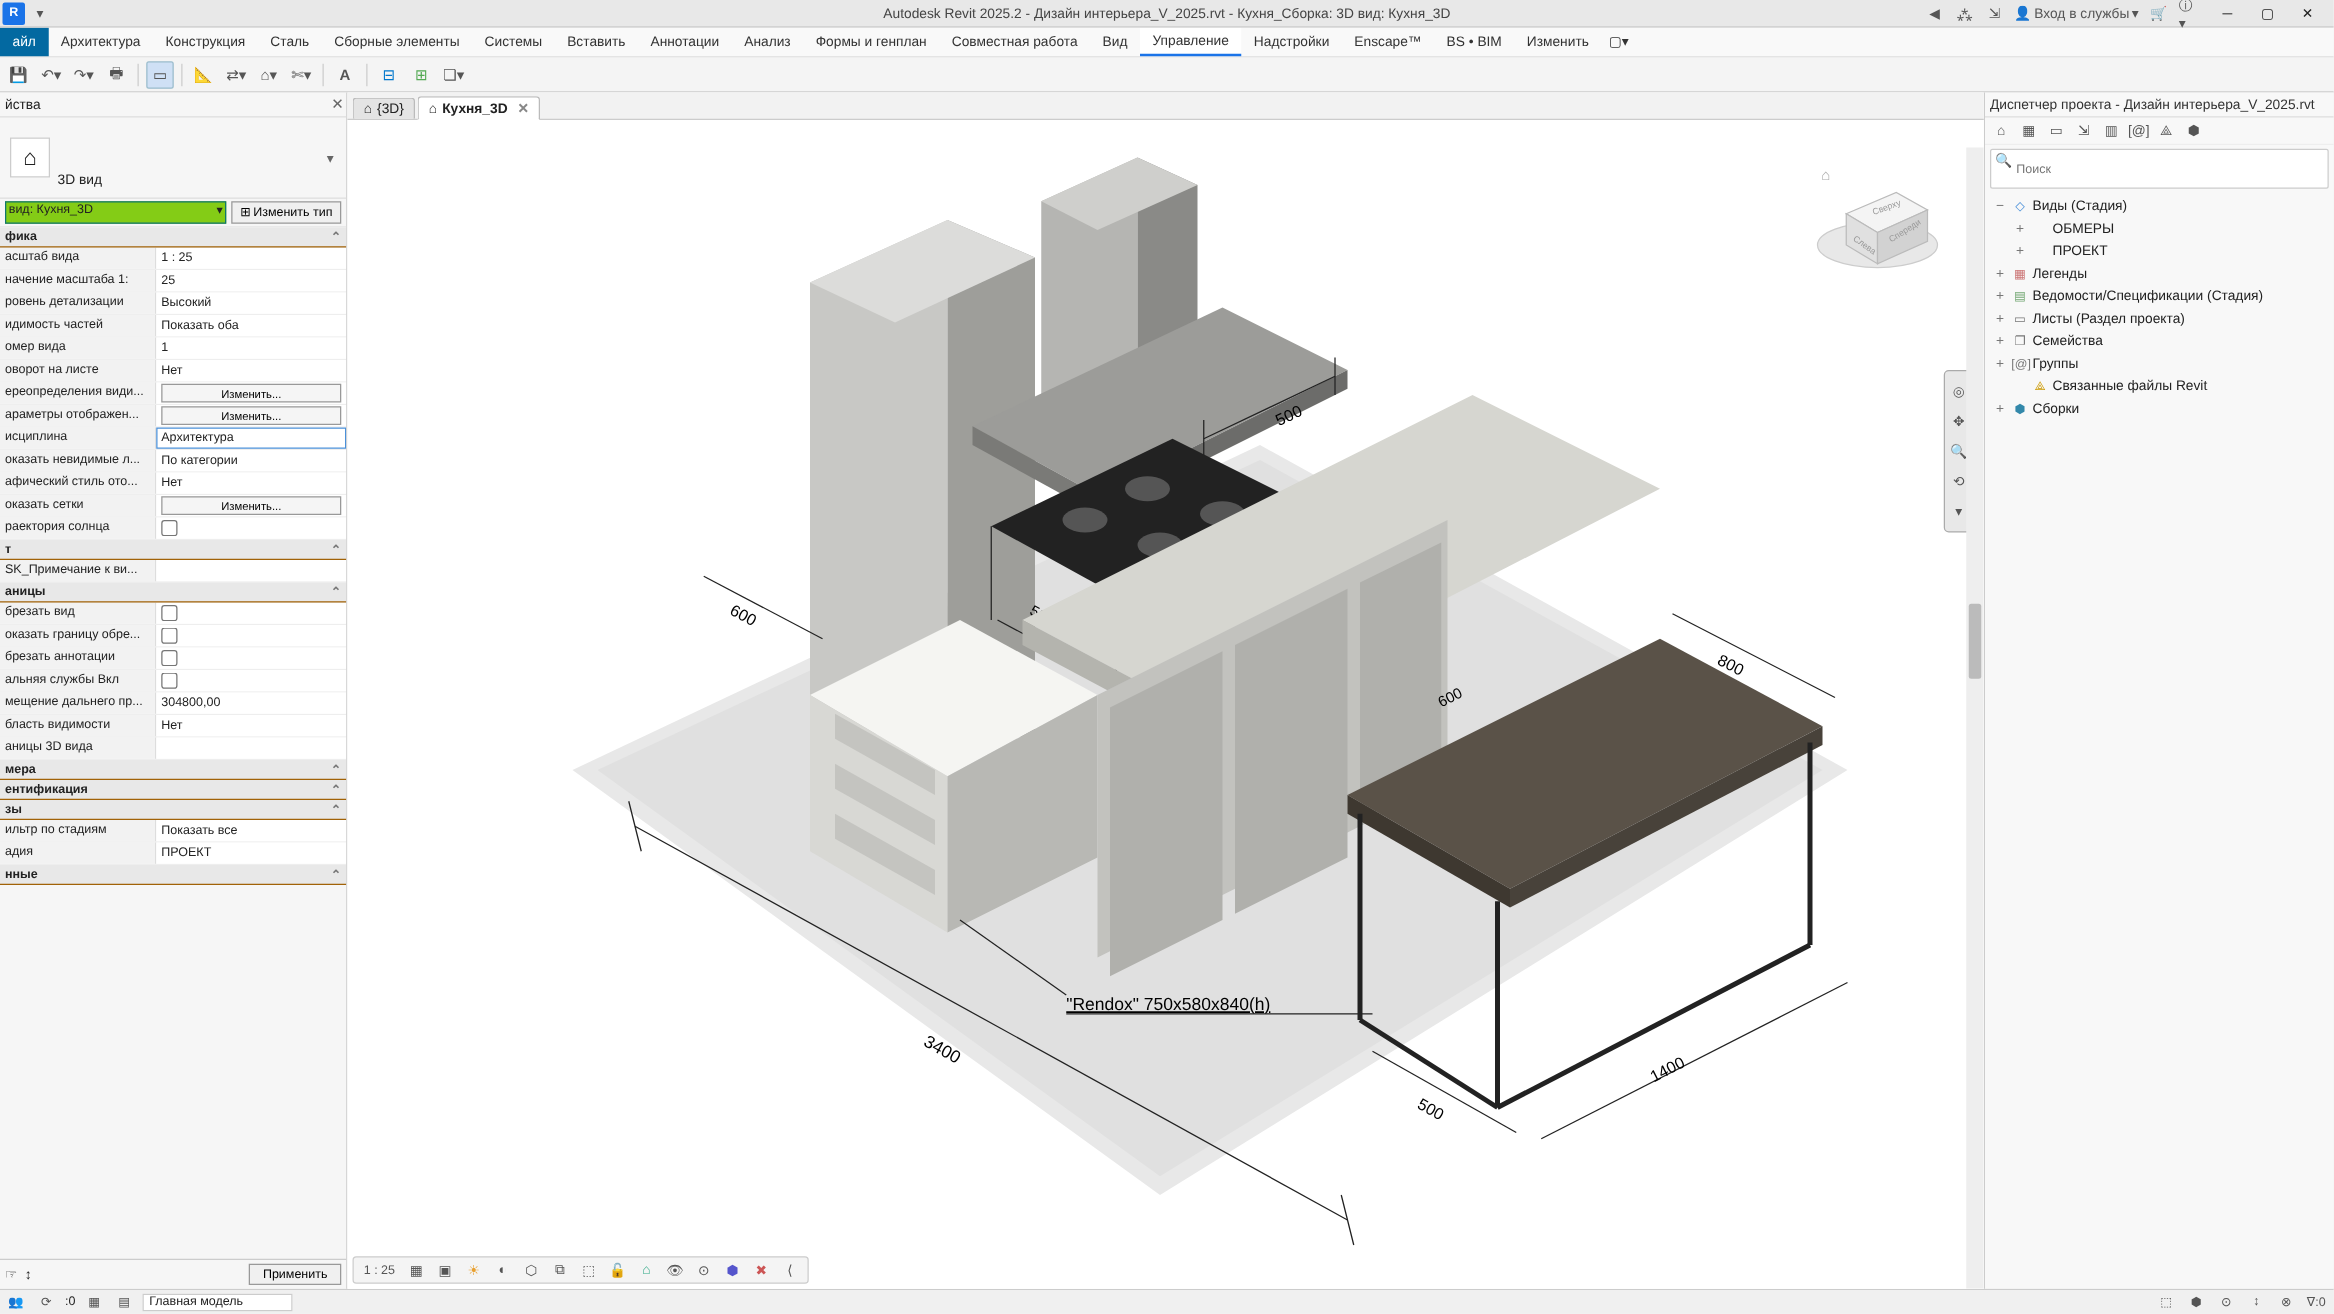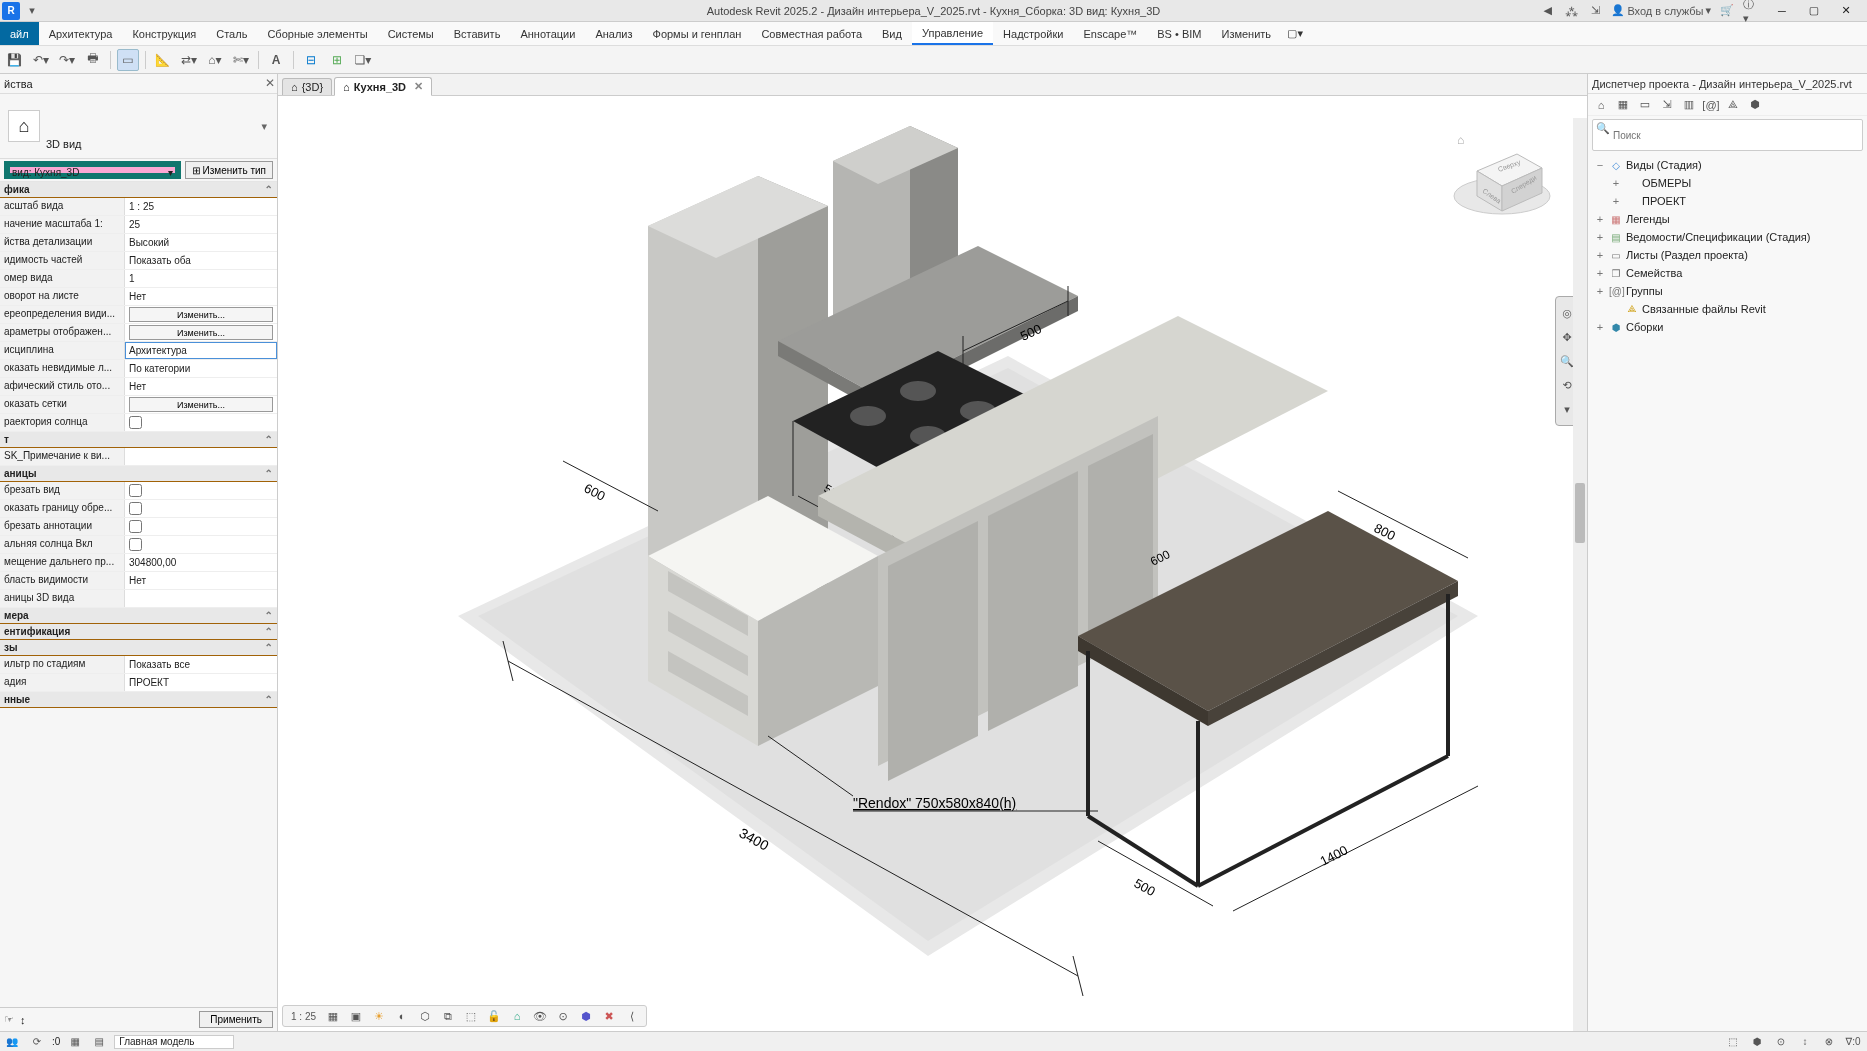--- a/index.html
+++ b/index.html
@@ -34,21 +34,21 @@
 
 
 .leftpanel { width: 278px; background: #f6f6f6; border-right: 1px solid #ccc; display: flex; flex-direction: column; font-size: 11px; }
 .lp-header { height: 20px; display: flex; align-items: center; padding: 0 4px; border-bottom: 1px solid #ddd; position: relative; }
 .lp-header .close { position: absolute; right: 2px; top: 2px; cursor: pointer; font-size: 12px; color: #666; }
 .lp-type { display: flex; align-items: center; gap: 6px; padding: 8px; border-bottom: 1px solid #ddd; }
 .lp-type-ico { width: 32px; height: 32px; display: flex; align-items: center; justify-content: center; background: #fff; border: 1px solid #ccc; font-size: 18px; }
 .lp-type-name { flex: 1; margin-top: 36px; }
 .lp-type-dd { cursor: pointer; padding: 2px; color: #666; }
 .lp-row-flex { display: flex; align-items: center; gap: 4px; padding: 2px 4px; border-bottom: 1px solid #e5e5e5; }
-.lp-row-flex select, .lp-row-flex .combo { flex: 1; height: 18px; border: 6px solid #0f766e; font-size: 10px; padding: 0 2px; background: #f9a8d4; }
+.lp-row-flex select, .lp-row-flex .combo { flex: 1; height: 18px; border: 1px solid #0f766e; font-size: 10px; padding: 0 2px; background: #84cc16; }
 .lp-row-flex button { height: 18px; padding: 0 6px; font-size: 10px; border: 1px solid #999; background: #f0f0f0; cursor: pointer; display: flex; align-items: center; gap: 2px; }
 .prop-section { background: #e8e8e8; padding: 2px 4px; border-bottom: 1px solid #a16207; display: flex; align-items: center; font-weight: bold; font-size: 10px; position: relative; }
 .prop-section .coll { position: absolute; right: 4px; cursor: pointer; color: #777; }
 .prop-grid { flex: 1; overflow-y: auto; }
 .prop-row { display: flex; height: 18px; border-bottom: 1px solid #eee; font-size: 10px; }
 .prop-row .k { width: 125px; padding: 2px 4px; background: #f2f2f2; overflow: hidden; white-space: nowrap; text-overflow: ellipsis; border-right: 1px solid #ddd; }
 .prop-row .v { flex: 1; padding: 2px 4px; background: #fff; display: flex; align-items: center; }
 .prop-row .v.sel { border: 1px solid #4a90d9; padding: 1px 3px; }
 .prop-row .v input[type=checkbox] { margin: 0; }
 .prop-row .v button { width: 100%; height: 15px; font-size: 9px; border: 1px solid #999; background: #f5f5f5; cursor: pointer; }
@@ -189,21 +189,21 @@
         </div>
         <div class="prop-row">
           <div class="k">асштаб вида</div>
           <div class="v">1 : 25</div>
         </div>
         <div class="prop-row">
           <div class="k">начение масштаба  1:</div>
           <div class="v">25</div>
         </div>
         <div class="prop-row">
-          <div class="k">йства детализации</div>
+          <div class="k">ровень детализации</div>
           <div class="v">Высокий</div>
         </div>
         <div class="prop-row">
           <div class="k">идимость частей</div>
           <div class="v">Показать оба</div>
         </div>
         <div class="prop-row">
           <div class="k">омер вида</div>
           <div class="v">1</div>
         </div>
@@ -271,21 +271,21 @@
             <input type="checkbox" style="">
           </div>
         </div>
         <div class="prop-row">
           <div class="k">брезать аннотации</div>
           <div class="v">
             <input type="checkbox" style="">
           </div>
         </div>
         <div class="prop-row">
-          <div class="k">альняя солнца Вкл</div>
+          <div class="k">альняя службы Вкл</div>
           <div class="v">
             <input type="checkbox" style="">
           </div>
         </div>
         <div class="prop-row">
           <div class="k">мещение дальнего пр...</div>
           <div class="v">304800,00</div>
         </div>
         <div class="prop-row">
           <div class="k">бласть видимости</div>

